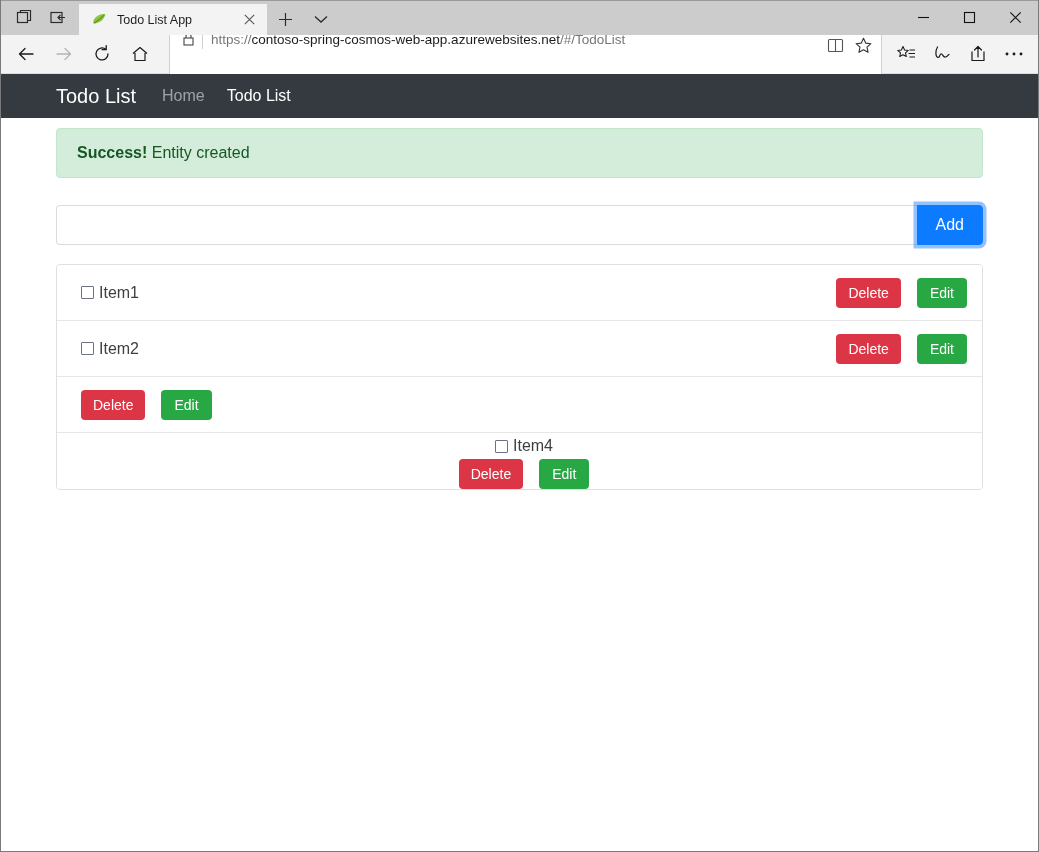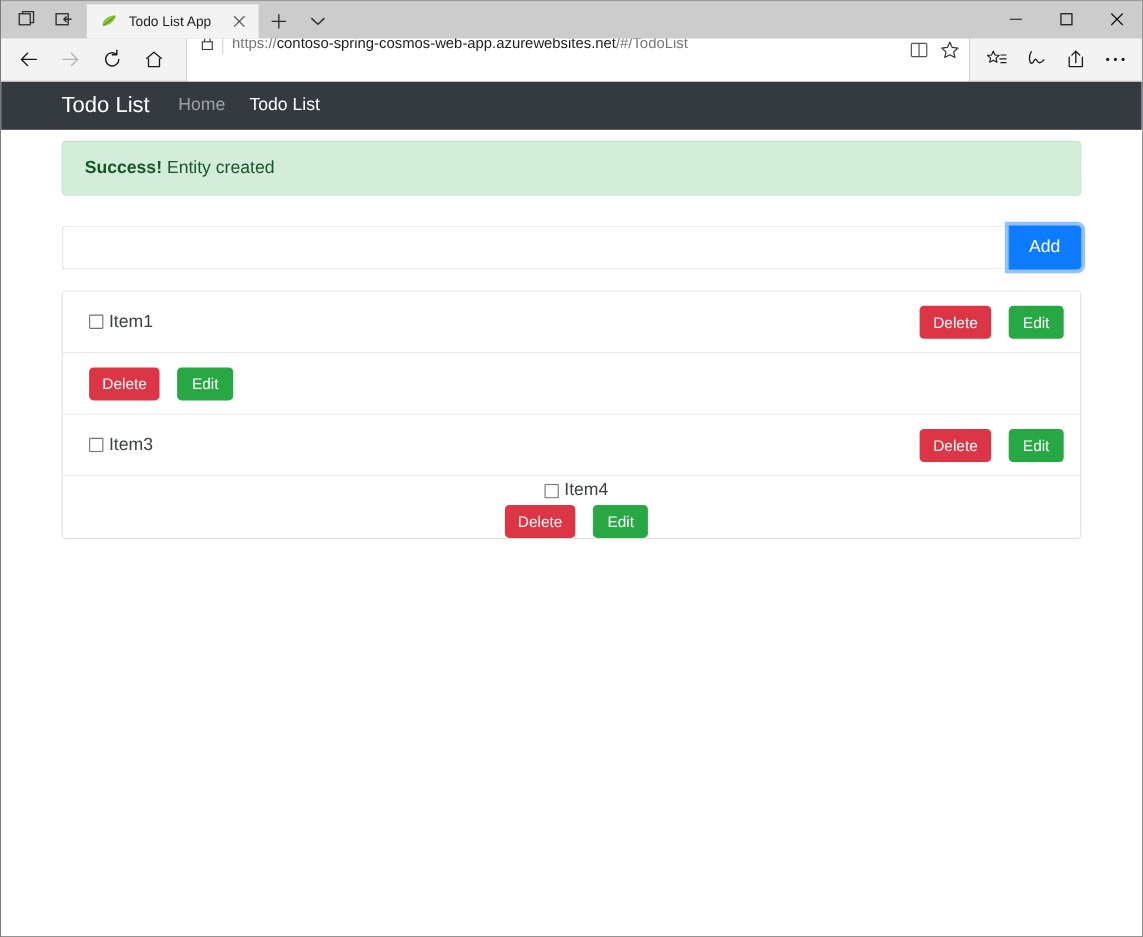--- a/index.html
+++ b/index.html
@@ -41,21 +41,21 @@
   }
   .tb-icon-btn {
     width: 34px;
     height: 30px;
     display: flex;
     align-items: center;
     justify-content: center;
     color: #2b2b2b;
   }
   .tab {
-    width: 156px;
+    width: 188px;
     height: 31px;
     background: #f3f3f3;
     display: flex;
     align-items: center;
     padding: 0 6px 0 12px;
     position: relative;
     margin-left: 2px;
   }
   .tab-favicon {
     width: 17px; height: 17px;
@@ -425,30 +425,30 @@
           <div class="item-left">
             <div class="item-checkbox"></div>
             <span class="item-label">Item1</span>
           </div>
           <div class="item-actions">
             <button class="btn-delete">Delete</button>
             <button class="btn-edit">Edit</button>
           </div>
         </div>
         <div class="list-item">
+          <div class="item-left">
+            <div class="item-checkbox"></div>
+            <span class="item-label">Item2</span>
+          </div>
           <div class="item-actions">
             <button class="btn-delete">Delete</button>
             <button class="btn-edit">Edit</button>
           </div>
         </div>
         <div class="list-item">
-          <div class="item-left">
-            <div class="item-checkbox"></div>
-            <span class="item-label">Item3</span>
-          </div>
           <div class="item-actions">
             <button class="btn-delete">Delete</button>
             <button class="btn-edit">Edit</button>
           </div>
         </div>
         <div class="list-item">
           <div class="item-left">
             <div class="item-checkbox"></div>
             <span class="item-label">Item4</span>
           </div>

